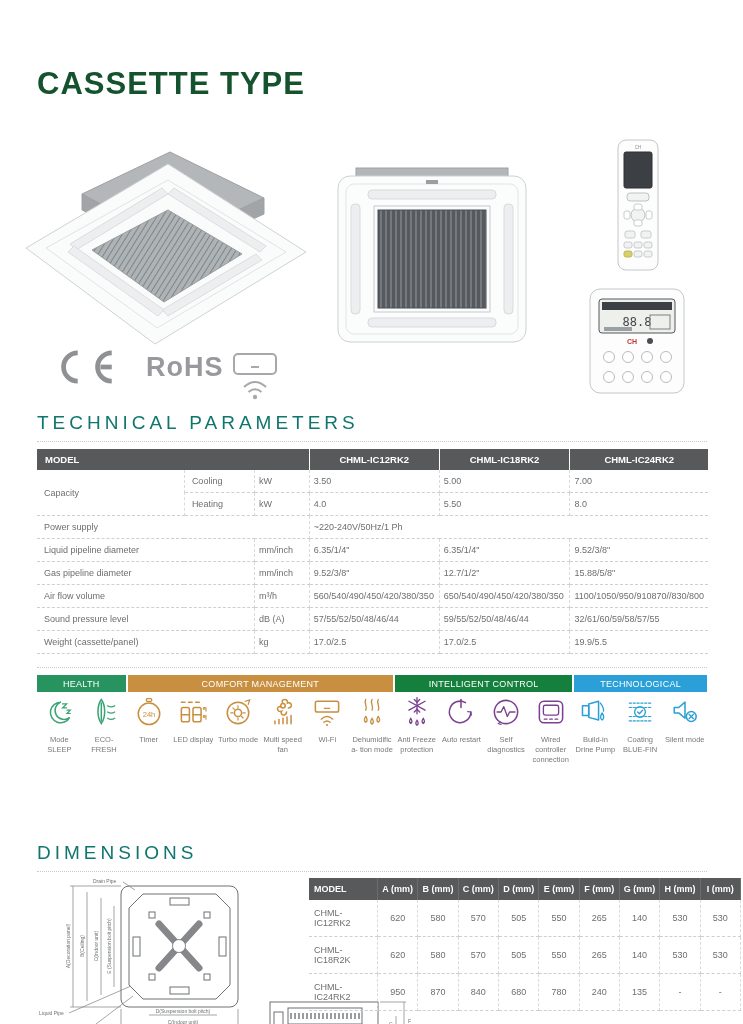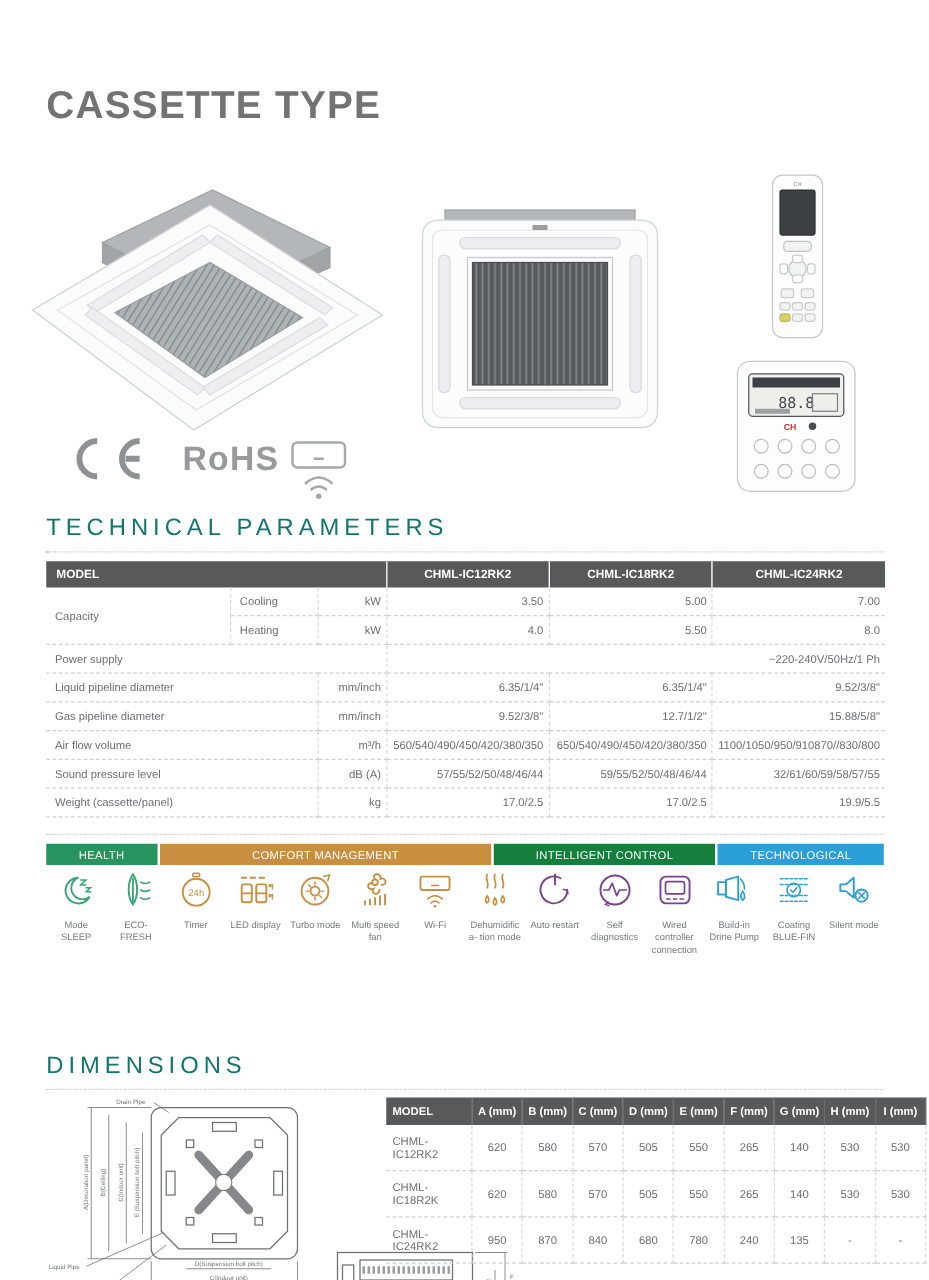--- a/index.html
+++ b/index.html
@@ -1,38 +1,38 @@
 <!DOCTYPE html>
 <html><head>
 <meta charset="utf-8">
 <style>
   html,body{margin:0;padding:0;background:#fff;}
   .page{position:relative;width:743px;height:1024px;background:#fff;overflow:hidden;
         font-family:"Liberation Sans",sans-serif;color:#6d6e71;}
   .page-title{position:absolute;left:37px;top:66px;margin:0;font-size:31px;font-weight:700;
-              letter-spacing:1px;color:#737373;}
+              letter-spacing:1px;color:#14532d;}
 
   
   .abs{position:absolute;}
   .certs{position:absolute;left:52px;top:350px;display:flex;align-items:center;gap:18px;}
   .rohs{font-size:27px;font-weight:700;color:#97999c;letter-spacing:1px;}
 
   
   .sec{position:absolute;left:37px;width:670px;}
   .sec-title{font-size:19px;letter-spacing:4px;color:#0f766e;font-weight:400;margin:0;}
   .sec-rule{border:0;border-top:1px dotted #c8cacc;margin:7px 0 0;}
 
   #sec-tech{top:412px;}
   table.tech{border-collapse:collapse;width:671px;margin-top:7px;font-size:9px;color:#6d6e71;}
   table.tech th{background:#58595b;color:#fff;font-size:9.5px;font-weight:700;padding:5px 6px;
                 border-right:1px solid #fff;text-align:center;}
   table.tech th.mh{text-align:left;padding-left:8px;}
   table.tech th:last-child{border-right:0;}
   table.tech td{padding:6px 4px;border-bottom:1px dashed #cdcfd1;border-right:1px dashed #d8dadc;
-                text-align:right;}
+                text-align:left;}
   table.tech td:last-child{border-right:0;}
   table.tech td.lbl,table.tech td.sub{text-align:left;padding-left:7px;}
 
   #sec-fn{top:660px;}
   .fn-bars{display:flex;gap:2px;margin-top:7px;height:17px;}
   .fn-bar{display:flex;align-items:center;justify-content:center;color:#fff;font-size:9px;
           letter-spacing:.3px;font-weight:400;}
   .bar-health{flex:2;background:#27935e;}
   .bar-comfort{flex:6;background:#c88f41;}
   .bar-intel{flex:4;background:#15803d;}
@@ -336,20 +336,35 @@
           <path d="M12 5 c -2.5 4 2.5 8 0 12" stroke-width="1.5"></path>
           <path d="M19 5 c -2.5 4 2.5 8 0 12" stroke-width="1.5"></path>
           <path d="M26 5 c -2.5 4 2.5 8 0 12" stroke-width="1.5"></path>
           <path d="M12 24 q 3 4.5 0 6.5 q -3 -2 0 -6.5" stroke-width="1.5"></path>
           <path d="M19 26 q 3 4.5 0 6.5 q -3 -2 0 -6.5" stroke-width="1.5"></path>
           <path d="M26 24 q 3 4.5 0 6.5 q -3 -2 0 -6.5" stroke-width="1.5"></path>
         </svg>
         <div class="fn-lab">Dehumidifica­- tion mode</div>
       </div>
 
+      <div class="fn-item g-intel">
+        <svg viewBox="0 0 38 38" fill="none" stroke="currentColor" stroke-width="1.5" stroke-linecap="round">
+          <line x1="19" y1="3" x2="19" y2="21"></line>
+          <line x1="10" y1="7" x2="28" y2="17"></line>
+          <line x1="28" y1="7" x2="10" y2="17"></line>
+          <line x1="16" y1="5" x2="19" y2="8"></line>
+            <line x1="22" y1="5" x2="19" y2="8"></line>
+          <line x1="16" y1="19" x2="19" y2="16"></line>
+            <line x1="22" y1="19" x2="19" y2="16"></line>
+          <path d="M12 26 q 2.6 4 0 5.8 q -2.6 -1.8 0 -5.8" stroke-width="1.4"></path>
+          <path d="M19 28 q 2.6 4 0 5.8 q -2.6 -1.8 0 -5.8" stroke-width="1.4"></path>
+          <path d="M26 26 q 2.6 4 0 5.8 q -2.6 -1.8 0 -5.8" stroke-width="1.4"></path>
+        </svg>
+        <div class="fn-lab">Anti Freeze protection</div>
+      </div>
 
       <div class="fn-item g-intel">
         <svg viewBox="0 0 38 38" fill="none" stroke="currentColor" stroke-width="1.7" stroke-linecap="round">
           <path d="M24 8.5 A 12 12 0 1 0 30 19"></path>
           <line x1="19" y1="5" x2="19" y2="14"></line>
           <path d="M30 19 l -3.5 -0.5 M30 19 l 0.5 3.5" stroke-width="1.4"></path>
         </svg>
         <div class="fn-lab">Auto restart</div>
       </div>
 

